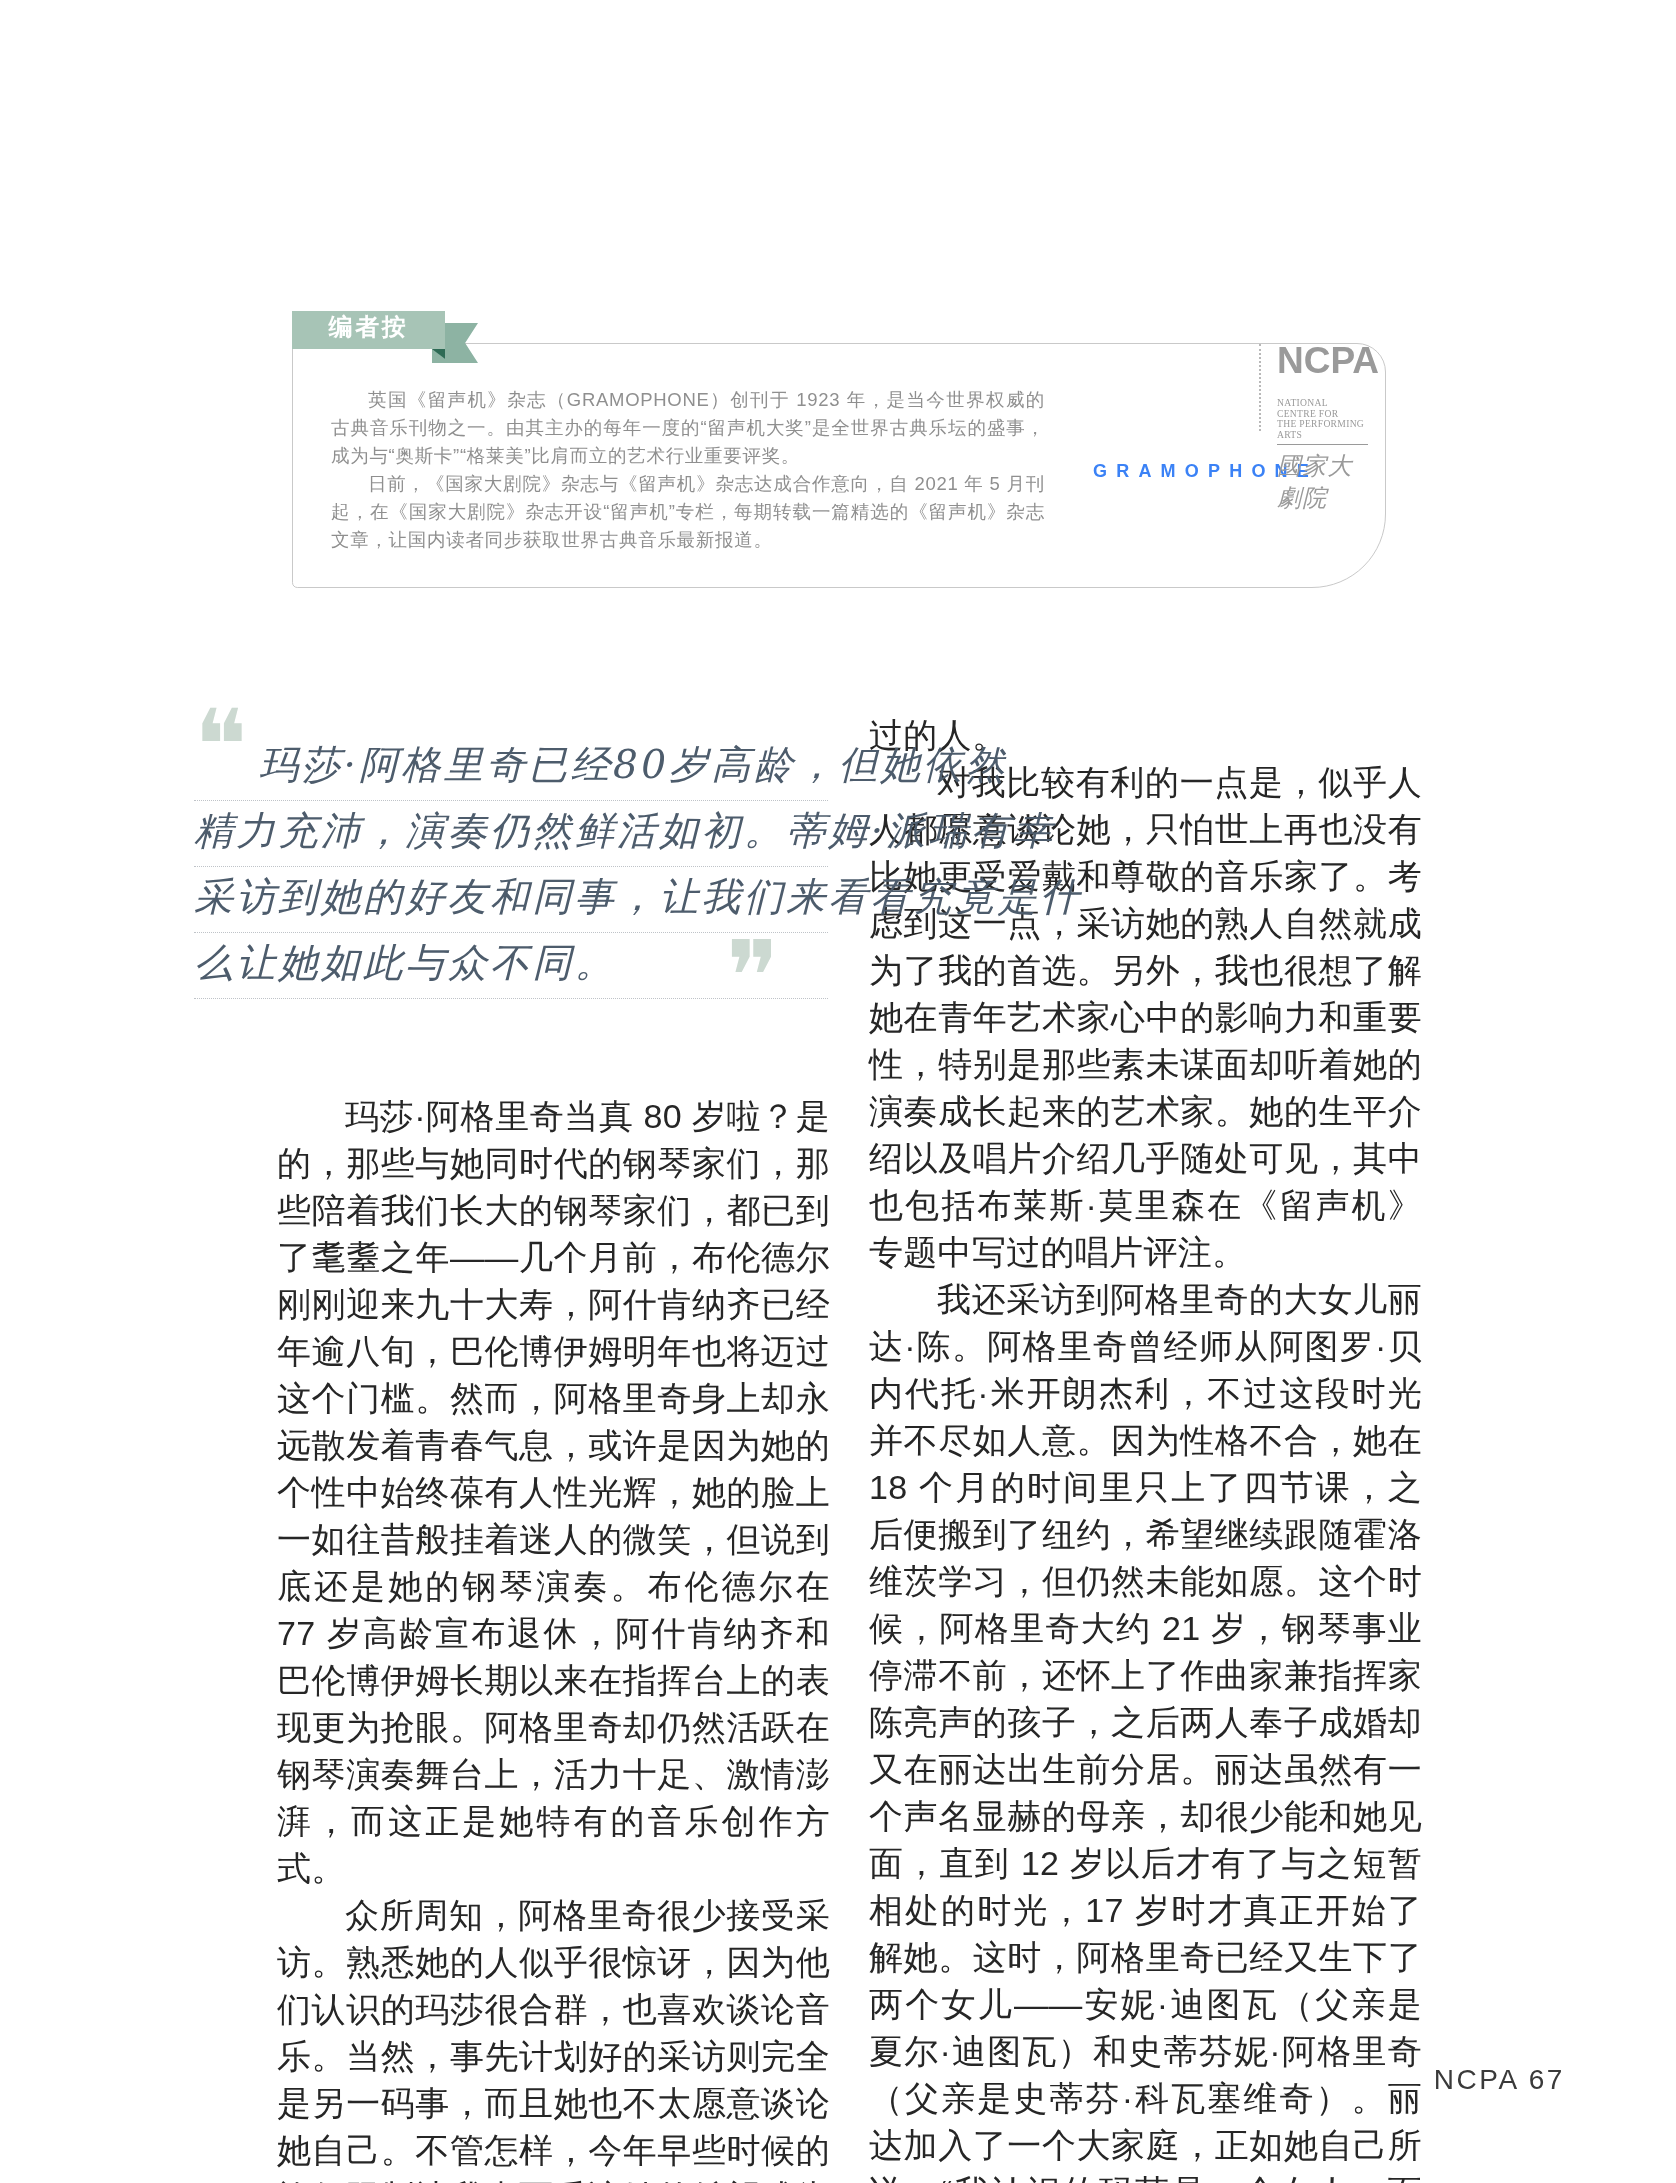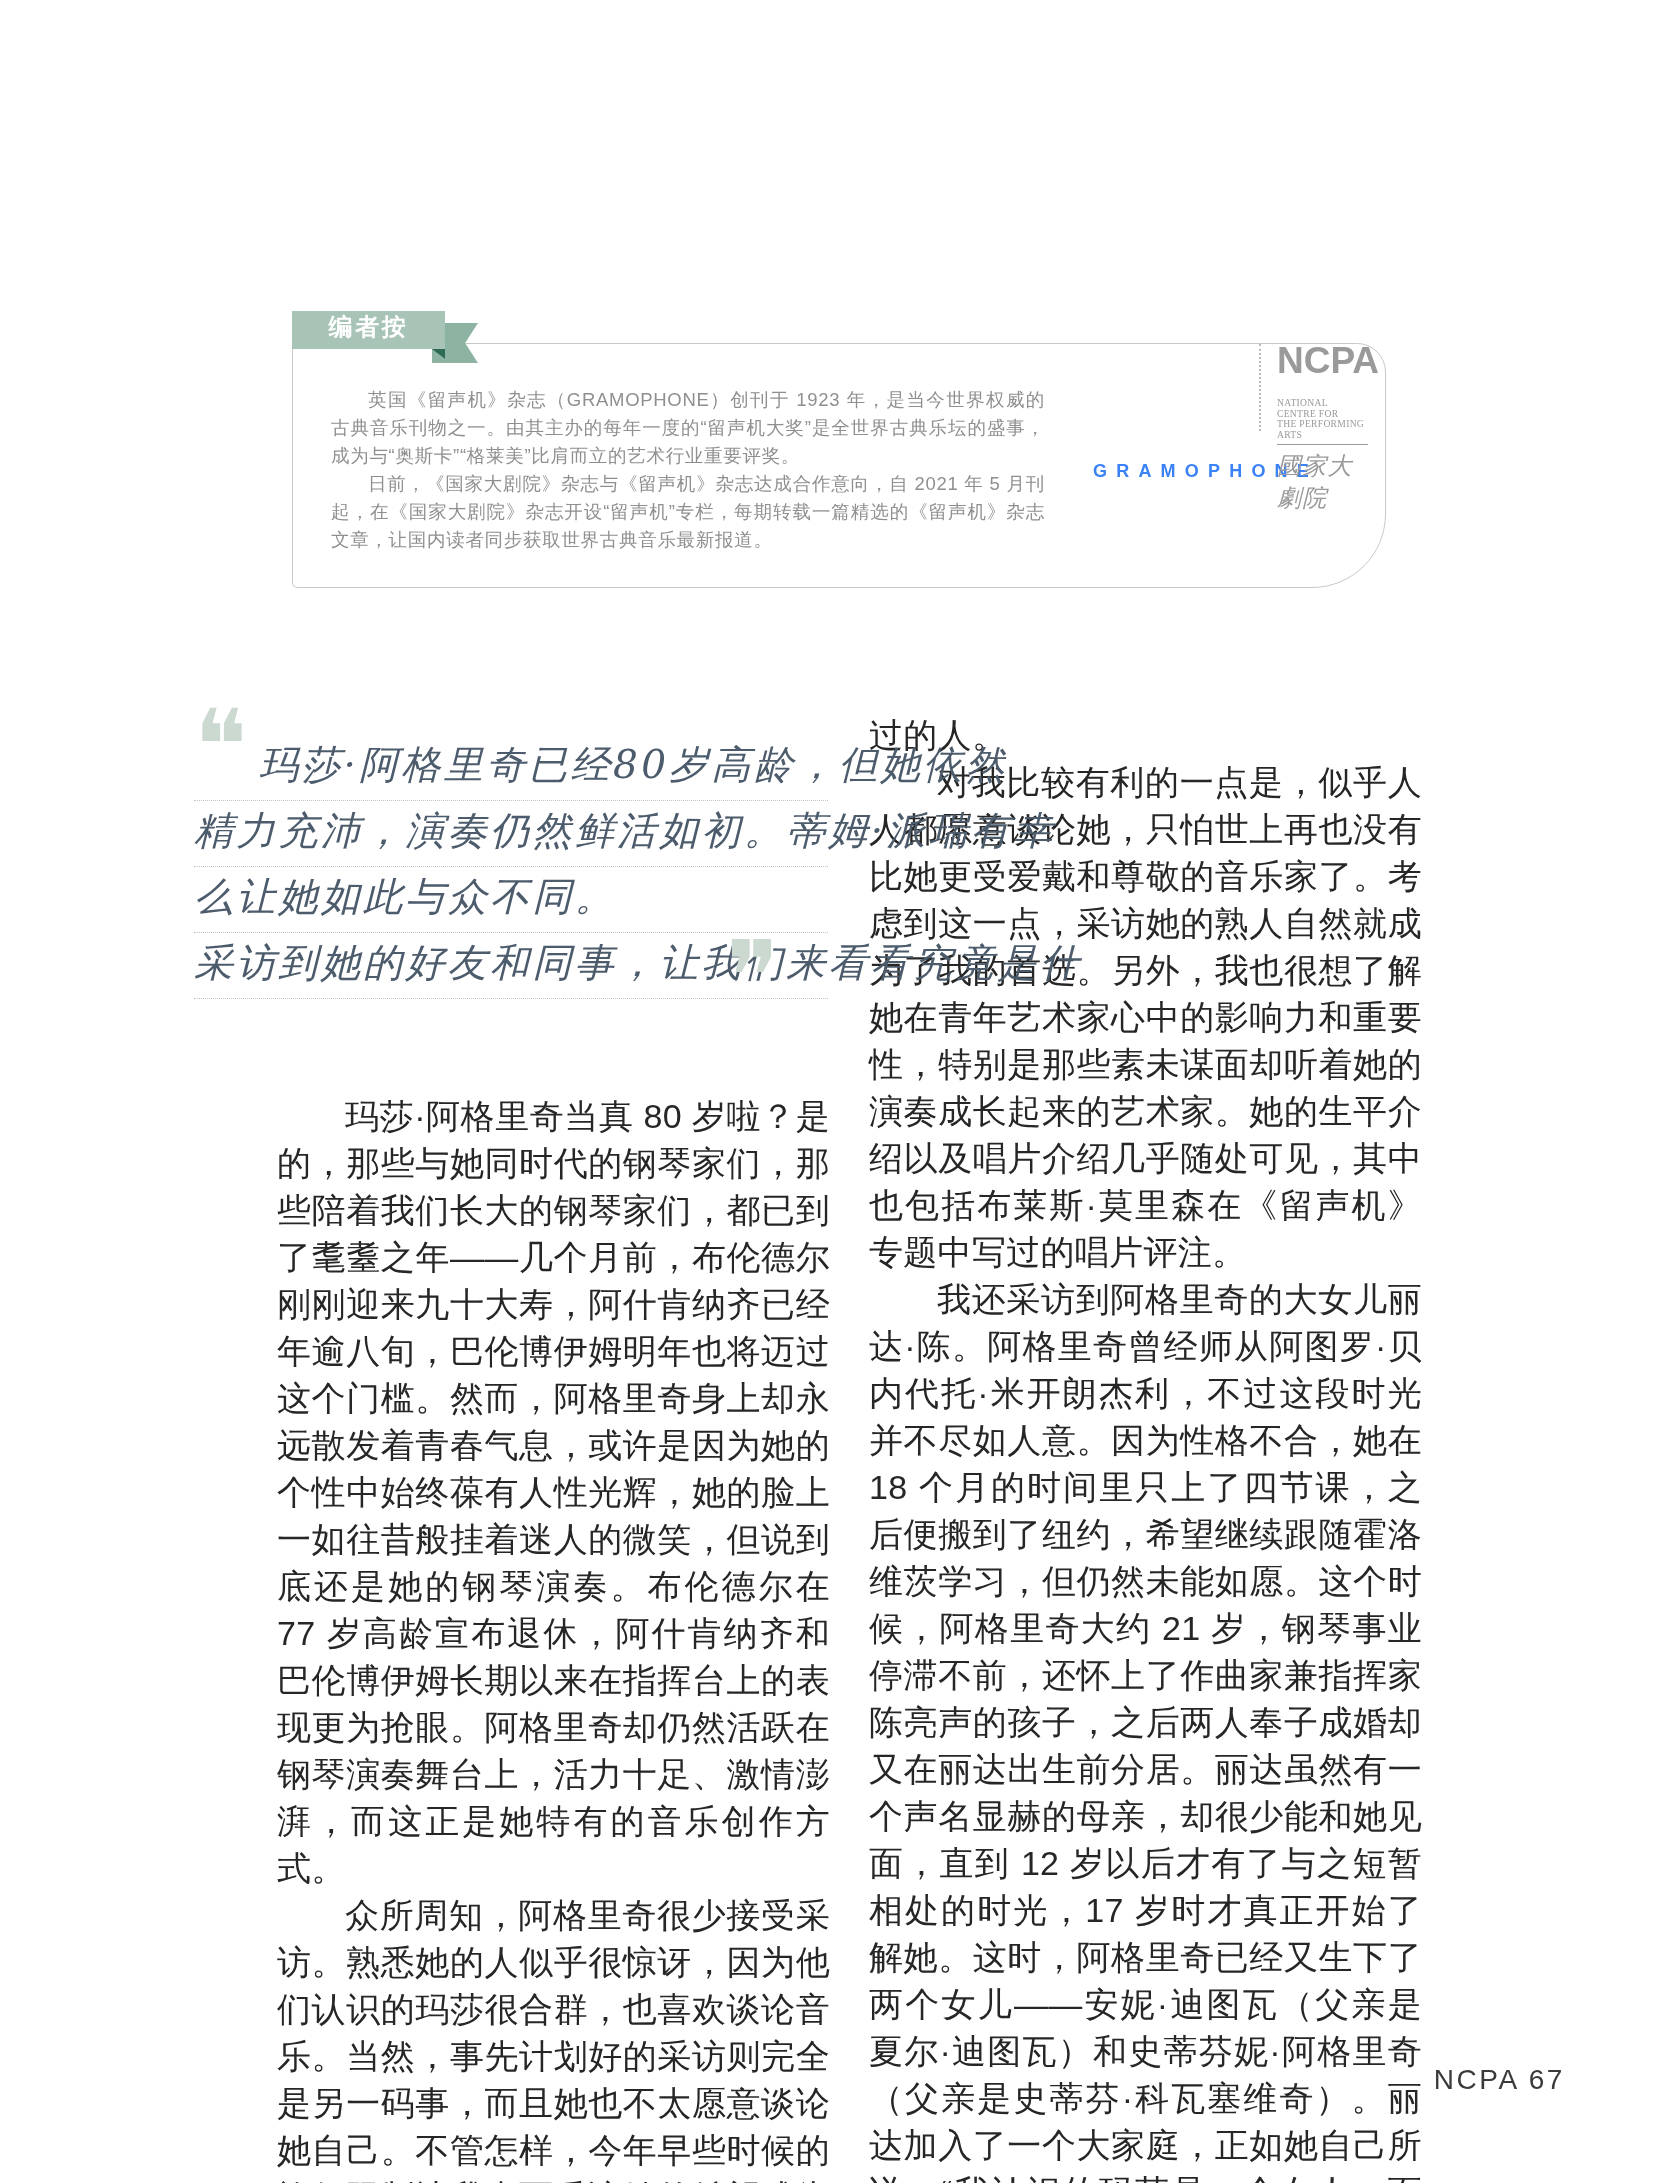--- a/index.html
+++ b/index.html
@@ -127,24 +127,24 @@
   <div class="pullquote">
     <span class="q-open">❝</span>
     <span class="q-close">❞</span>
     <div class="q-line first">
         <span>玛莎·阿格里奇已经80岁高龄，但她依然</span>
       </div>
     <div class="q-line">
         <span>精力充沛，演奏仍然鲜活如初。蒂姆·派瑞有幸</span>
       </div>
     <div class="q-line">
-        <span>么让她如此与众不同。</span>
+        <span>采访到她的好友和同事，让我们来看看究竟是什</span>
       </div>
     <div class="q-line">
-        <span>采访到她的好友和同事，让我们来看看究竟是什</span>
+        <span>么让她如此与众不同。</span>
       </div>
   </div>
 
   <div class="col col1">
     <p class="indent">玛莎·阿格里奇当真 80 岁啦？是的，那些与她同时代的钢琴家们，那些陪着我们长大的钢琴家们，都已到了耄耋之年——几个月前，布伦德尔刚刚迎来九十大寿，阿什肯纳齐已经年逾八旬，巴伦博伊姆明年也将迈过这个门槛。然而，阿格里奇身上却永远散发着青春气息，或许是因为她的个性中始终葆有人性光辉，她的脸上一如往昔般挂着迷人的微笑，但说到底还是她的钢琴演奏。布伦德尔在 77 岁高龄宣布退休，阿什肯纳齐和巴伦博伊姆长期以来在指挥台上的表现更为抢眼。阿格里奇却仍然活跃在钢琴演奏舞台上，活力十足、激情澎湃，而这正是她特有的音乐创作方式。</p>
     <p class="indent">众所周知，阿格里奇很少接受采访。熟悉她的人似乎很惊讶，因为他们认识的玛莎很合群，也喜欢谈论音乐。当然，事先计划好的采访则完全是另一码事，而且她也不太愿意谈论她自己。不管怎样，今年早些时候的旅行限制让我当面采访她的希望成为了泡影，而且我也需要好好想想从什么角度切入，才能写好她这个无数文章介绍</p>
   </div>
 
   <div class="col col2">
     <p>过的人。</p>

